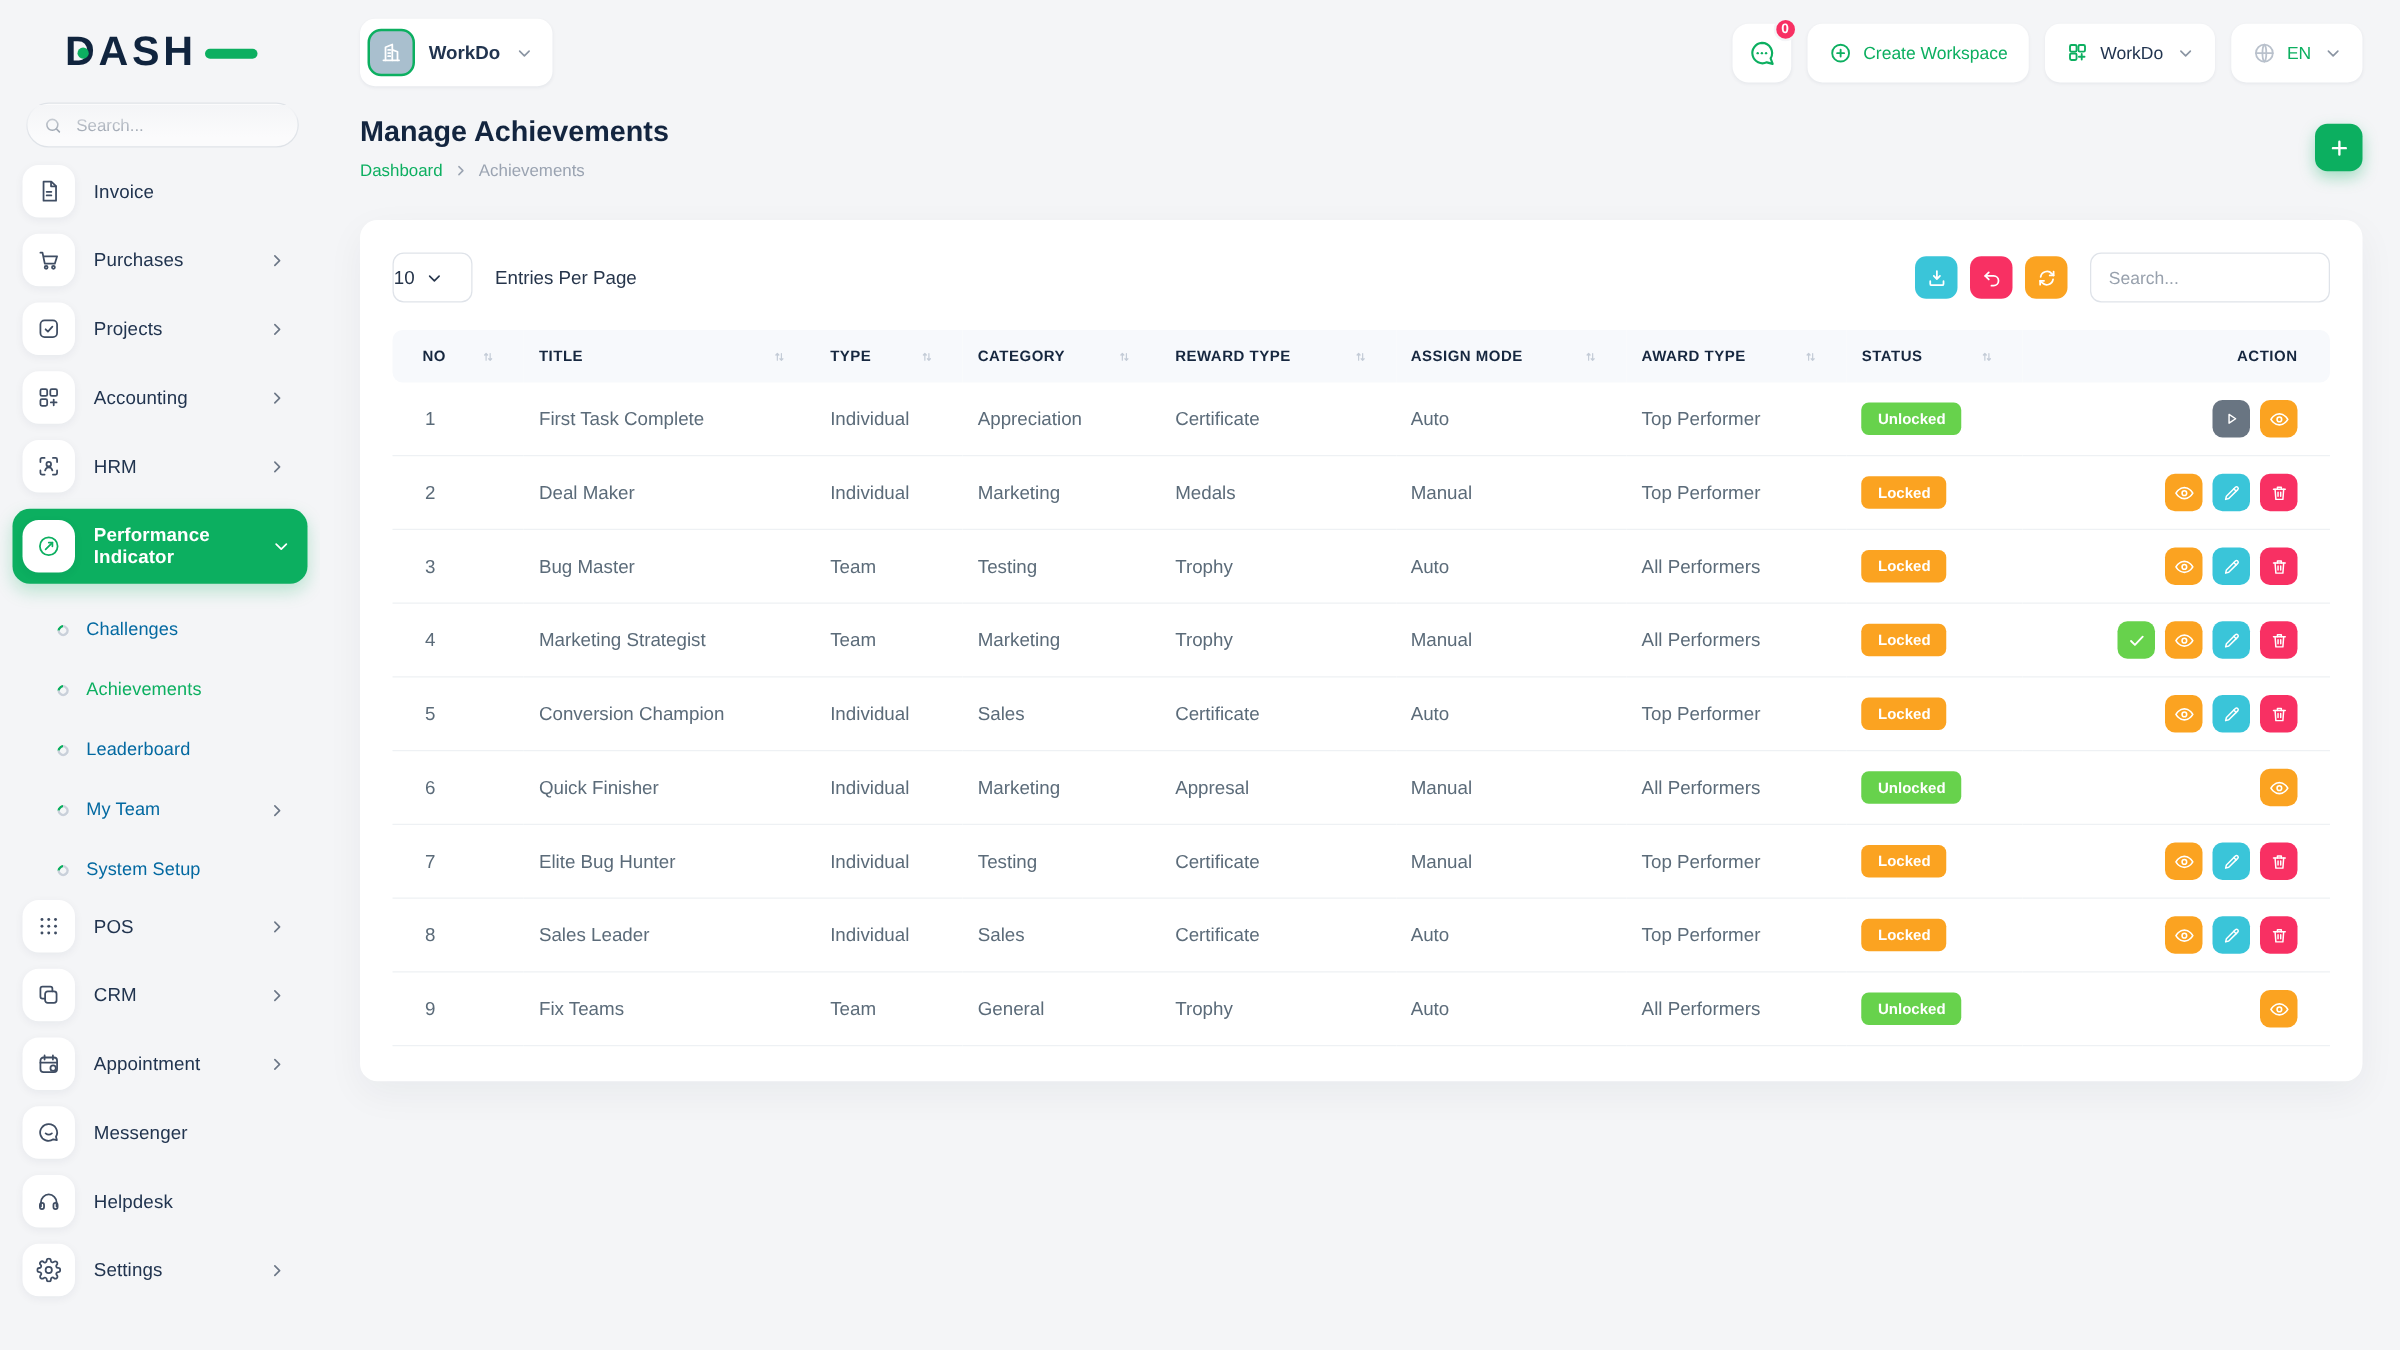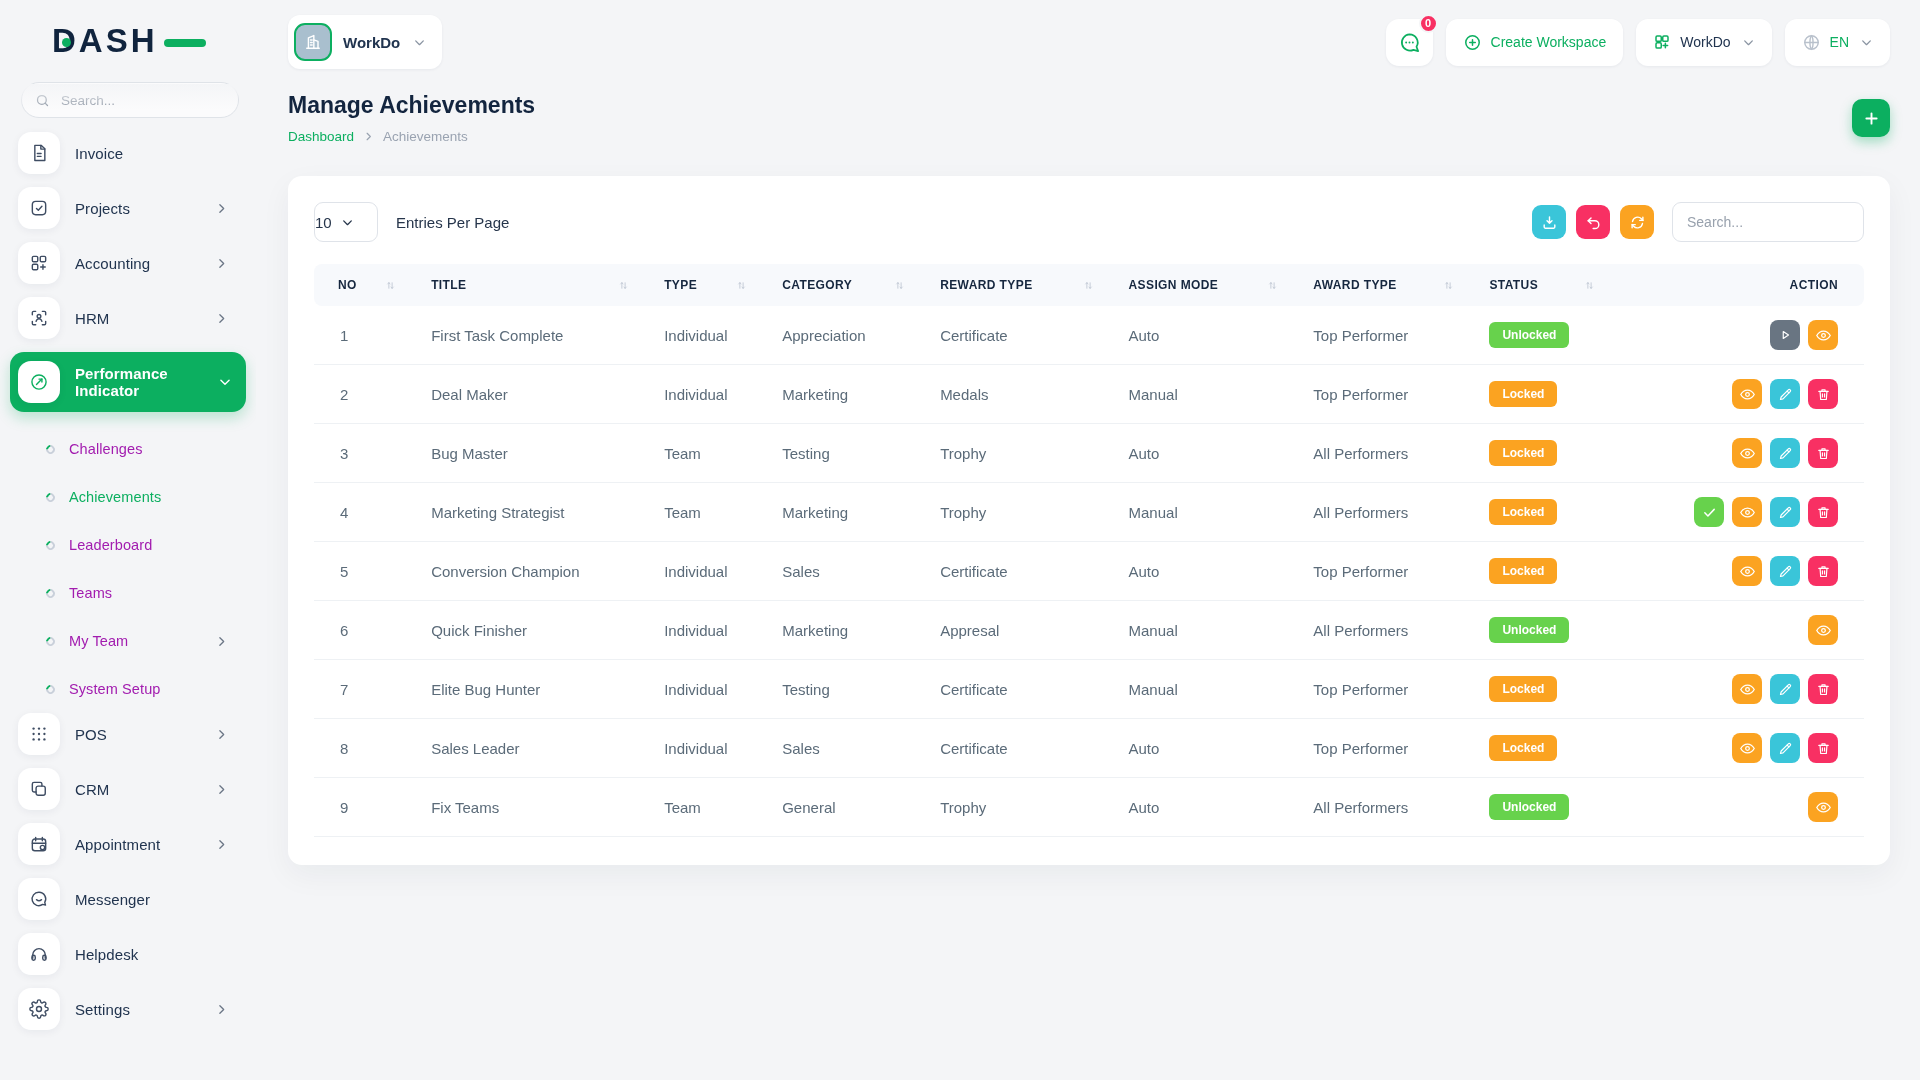--- a/index.html
+++ b/index.html
@@ -30,21 +30,21 @@
   .nav-label{margin-left:15px;font-size:15px;color:#21344f;letter-spacing:.1px}
   .chev{margin-left:auto;margin-right:14px;color:#6b7686;display:flex}
   .nav-item-active{background:var(--primary,#0caf60);border-radius:14px;height:60px;width:236px;
     padding-left:8px;margin-left:-8px;box-shadow:0 6px 14px rgba(12,175,96,.25)}
   .nav-item-active .icon-box{color:var(--primary,#0caf60)}
   .nav-item-active .nav-label{color:#fff;font-weight:700;font-size:15px;line-height:1.15;width:104px;white-space:normal}
   .nav-item-active .chev{color:#fff}
   .nav-sub{display:flex;align-items:center;height:48px;padding-left:28px;width:224px}
   .bullet{width:9px;height:9px;border-radius:50%;border:2px solid #c9d0da;border-top-color:var(--primary,#0caf60);
     transform:rotate(-45deg);flex:0 0 9px}
-  .nav-sub .nav-label{margin-left:14px;font-size:14.5px;color:#a21caf}
+  .nav-sub .nav-label{margin-left:14px;font-size:14.5px;color:#0369a1}
   .nav-sub-active .nav-label{color:var(--primary,#0caf60)}
 
   
   .main{flex:1;padding:14px 30px 0 32px}
   .topbar{display:flex;align-items:center;justify-content:space-between;height:56px}
   .pill,.icon-pill,.ws-pill{background:#fff;border-radius:12px;box-shadow:0 1px 3px rgba(16,36,64,.06);
     display:flex;align-items:center}
   .ws-pill{padding:5px 16px 5px 6px;gap:11px;height:54px}
   .ws-avatar{width:38px;height:38px;border-radius:11px;background:#a9bfce;border:2px solid var(--primary,#0caf60);
     display:flex;align-items:center;justify-content:center;color:#fff}
@@ -148,20 +148,35 @@
               <path d="M7 2.8h7.5L19 7v14H7z"></path>
               <path d="M14.2 3v4.3H19"></path>
               <path d="M10 12.5h4.5M10 16h4.5"></path>
             </svg>
           </span>
           <span class="nav-label">Invoice</span>
         </div>
         <div class="nav-item">
           <span class="icon-box">
             <svg viewBox="0 0 24 24" width="20" height="20" fill="none" stroke="currentColor" stroke-width="1.7" stroke-linecap="round" stroke-linejoin="round">
+              <path d="M4 5h2l2.2 10.5h9.6L20 8.5H7"></path>
+              <circle cx="9.5" cy="19" r="1.4"></circle>
+              <circle cx="16.5" cy="19" r="1.4"></circle>
+            </svg>
+          </span>
+          <span class="nav-label">Purchases</span>
+          <span class="chev">
+            <svg viewBox="0 0 24 24" width="13" height="13" fill="none" stroke="currentColor" stroke-width="2.4" stroke-linecap="round" stroke-linejoin="round">
+              <path d="M9 5l7 7-7 7"></path>
+            </svg>
+          </span>
+        </div>
+        <div class="nav-item">
+          <span class="icon-box">
+            <svg viewBox="0 0 24 24" width="20" height="20" fill="none" stroke="currentColor" stroke-width="1.7" stroke-linecap="round" stroke-linejoin="round">
               <rect x="4" y="4" width="16" height="16" rx="4"></rect>
               <path d="M9 12.5l2.2 2.2 4.3-4.7"></path>
             </svg>
           </span>
           <span class="nav-label">Projects</span>
           <span class="chev">
             <svg viewBox="0 0 24 24" width="13" height="13" fill="none" stroke="currentColor" stroke-width="2.4" stroke-linecap="round" stroke-linejoin="round">
               <path d="M9 5l7 7-7 7"></path>
             </svg>
           </span>
@@ -219,24 +234,20 @@
           <span class="bullet"></span>
           <span class="nav-label">Challenges</span>
         </div>
         <div class="nav-sub nav-sub-active">
           <span class="bullet"></span>
           <span class="nav-label">Achievements</span>
         </div>
         <div class="nav-sub">
           <span class="bullet"></span>
           <span class="nav-label">Leaderboard</span>
-        </div>
-        <div class="nav-sub">
-          <span class="bullet"></span>
-          <span class="nav-label">Teams</span>
         </div>
         <div class="nav-sub">
           <span class="bullet"></span>
           <span class="nav-label">My Team</span>
           <span class="chev">
             <svg viewBox="0 0 24 24" width="13" height="13" fill="none" stroke="currentColor" stroke-width="2.4" stroke-linecap="round" stroke-linejoin="round">
               <path d="M9 5l7 7-7 7"></path>
             </svg>
           </span>
         </div>

